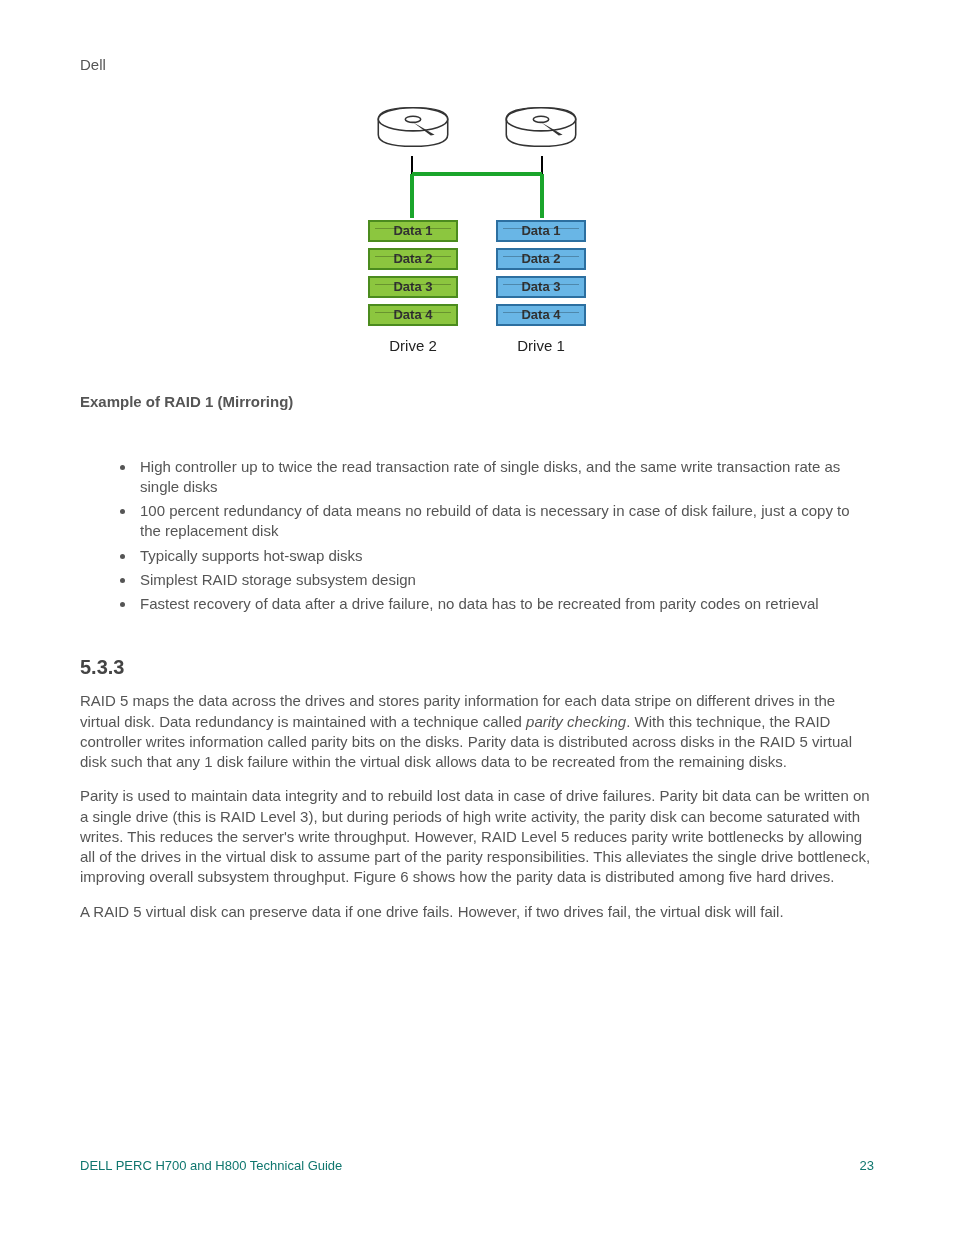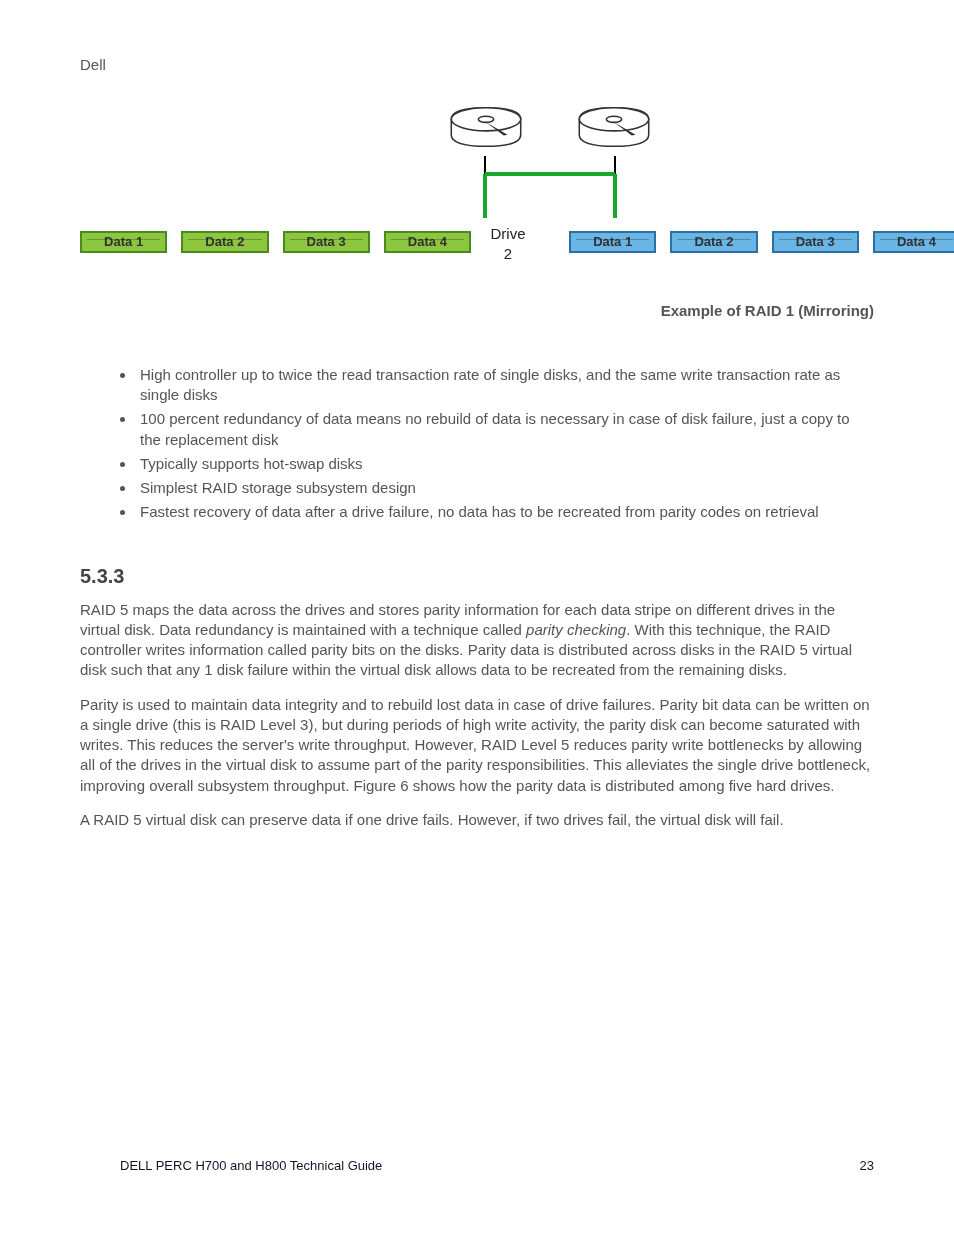--- a/index.html
+++ b/index.html
@@ -29,35 +29,35 @@
   .figure-wrap {
     text-align: center;
     margin-top: 10px;
   }
   .diagram { display:inline-block; }
   .disks-row { display:flex; justify-content:center; gap:48px; }
   .disk-svg { width:80px; height:54px; }
   .bus { display:flex; justify-content:center; }
   .bus svg { display:block; }
   .stacks-row { display:flex; justify-content:center; gap:38px; }
-  .stack { display:flex; align-items:center; gap:14px; }
+  .stack { display:flex; flex-direction:column; align-items:center; gap:6px; }
   .stack-block {
     width:90px; height:22px; border:2px solid;
     display:flex; align-items:center; justify-content:center;
     font-weight:bold; color:#333; font-size:13px; position:relative;
   }
   .stack-green { background:#8cc63f; border-color:#4b8b1e; }
   .stack-blue  { background:#69b6e6; border-color:#2c6fa0; }
   .stack-block::after {
     content:""; position:absolute; left:5px; right:5px; top:3px; height:3px;
     border-bottom:1px solid rgba(0,0,0,.25);
   }
   .drive-label { font-size:15px; color:#222; margin-top:4px; }
   .figure-caption {
-    text-align:right;
+    text-align:left;
     font-weight:bold;
     color:#555;
     margin-top: 36px;
     margin-bottom: 44px;
     font-size: 15px;
   }
   ul.bullets {
     list-style: disc;
     padding-left: 56px;
     margin-bottom: 40px;
@@ -76,22 +76,21 @@
   }
   h2.section .num { width: 56px; display:inline-block; }
   p.para { margin-bottom: 14px; color:#555; }
   em.term { font-style: italic; }
   .footer {
     position:absolute;
     left:80px; right:80px;
     bottom: 60px;
     display:flex; justify-content:space-between;
     font-size: 13px;
-    color:#0f172a;
-    margin-left:40px;
+    color:#0f766e;
   }
 </style>
 </head>
 <body>
 
 <div class="header-brand">Dell</div>
 
 <div class="content">
 
   <div class="figure-wrap">

